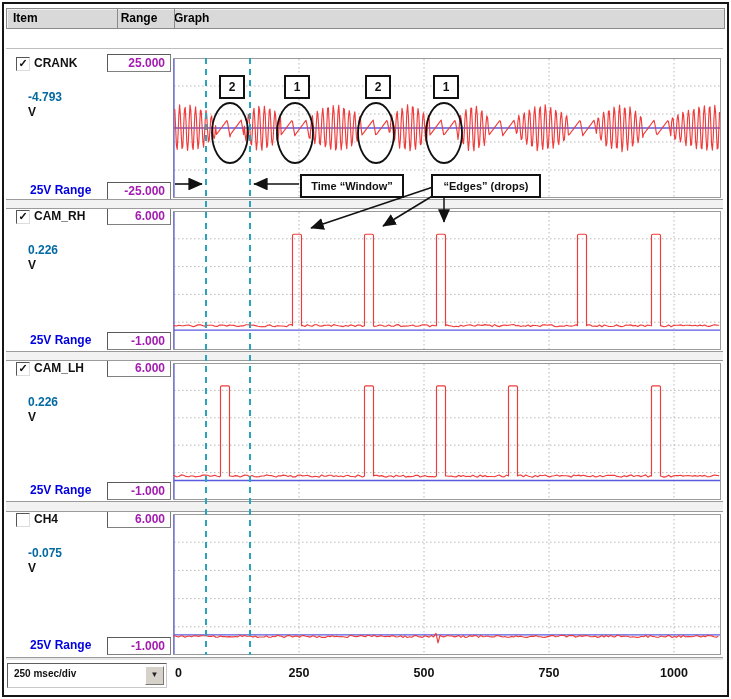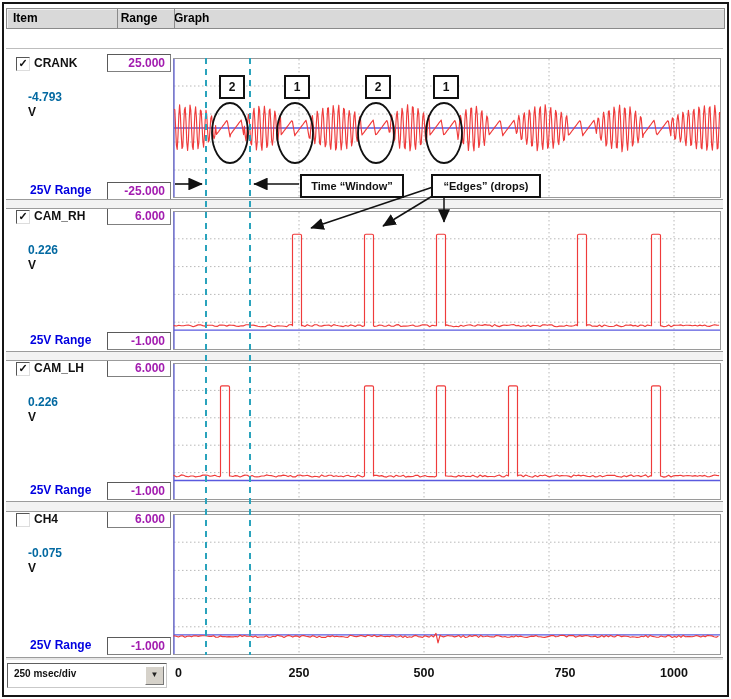--- a/index.html
+++ b/index.html
@@ -203,15 +203,15 @@
   <div class="abox twin">Time “Window”</div>
   <div class="abox edges">“Edges” (drops)</div>
 
   <div class="tb">
     <span class="tbtext">250 msec/div</span>
     <span class="tbbtn">▼</span>
   </div>
   <span class="xt xt0">0</span>
   <span class="xt xtc" style="left:277px">250</span>
   <span class="xt xtc" style="left:402px">500</span>
-  <span class="xt xtc" style="left:543px">750</span>
+  <span class="xt xtc" style="left:527px">750</span>
   <span class="xt xtc" style="left:652px">1000</span>
 </div>
 
 </body></html>

